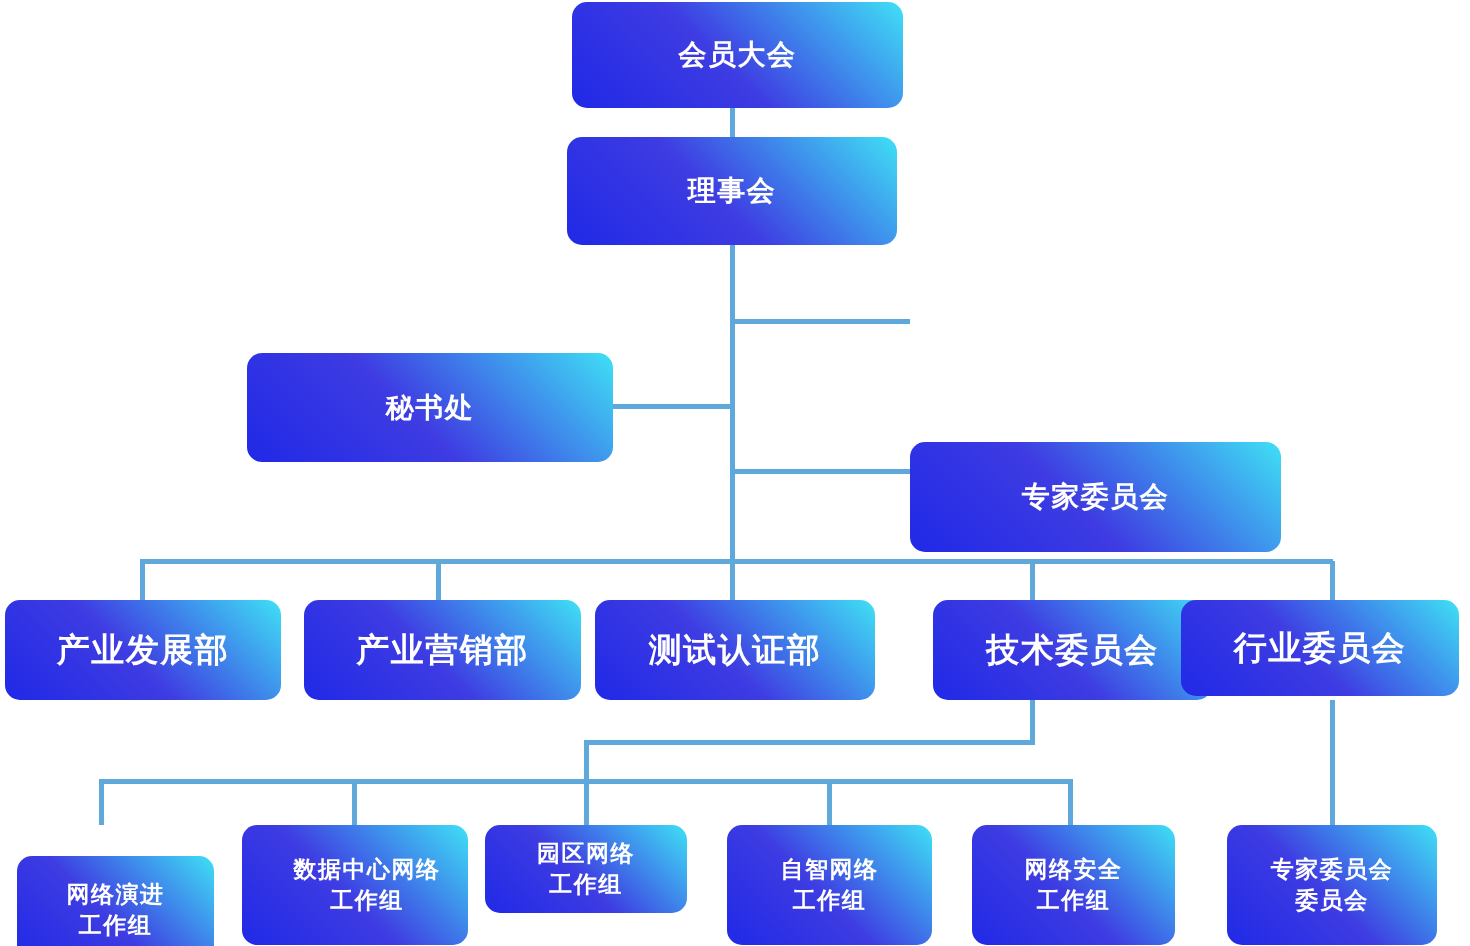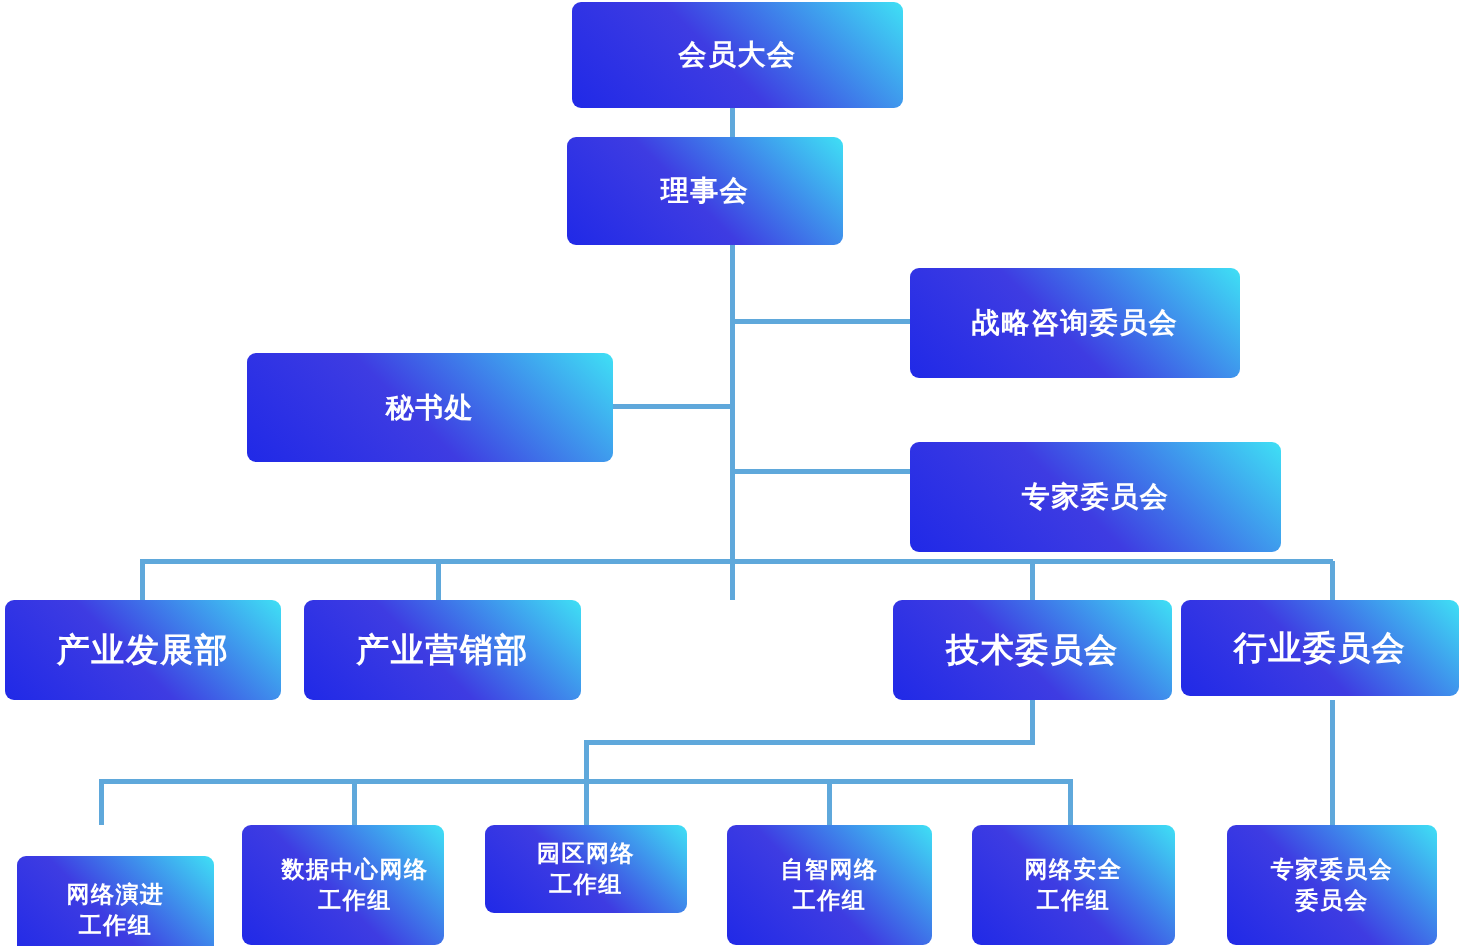--- a/index.html
+++ b/index.html
@@ -7,21 +7,21 @@
     position: relative;
     width: 1470px;
     height: 946px;
     background: var(--background, #ffffff);
     font-family: "Liberation Sans", "DejaVu Sans", sans-serif;
     overflow: hidden;
   }
   .node {
     position: absolute;
     box-sizing: border-box;
-    border-radius: 9px;
+    border-radius: 15px;
     background: linear-gradient(45deg,
       var(--node-gradient-start, #2129e7) 0%,
       var(--node-gradient-mid, #3e3ce2) 45%,
       var(--node-gradient-end, #3fe0f5) 100%);
     color: var(--node-text-color, #ffffff);
     display: flex;
     align-items: center;
     justify-content: center;
     text-align: center;
     font-weight: bold;
@@ -58,41 +58,41 @@
   <div class="line" style="left:584px; top:740px; width:5px; height:85px;"></div>
   <div class="line" style="left:99px; top:779px; width:974px; height:5px;"></div>
   <div class="line" style="left:99px; top:781px; width:5px; height:44px;"></div>
   <div class="line" style="left:352px; top:781px; width:5px; height:44px;"></div>
   <div class="line" style="left:827px; top:781px; width:5px; height:44px;"></div>
   <div class="line" style="left:1068px; top:781px; width:5px; height:44px;"></div>
   <div class="line" style="left:1330px; top:700px; width:5px; height:125px;"></div>
 
   <div class="node fs-xl" style="left:572px; top:2px; width:331px; height:106px;">会员大会</div>
 
-  <div class="node fs-xl" style="left:567px; top:137px; width:276px; height:108px;">理事会</div>
+  <div class="node fs-xl" style="left:567px; top:137px; width:330px; height:108px;">理事会</div>
 
-  <div class="node fs-xl" style="left:910px; top:268px; width:330px; height:110px;">战略咨询委员会</div>
 
   <div class="node fs-xl" style="left:247px; top:353px; width:366px; height:109px;">秘书处</div>
 
   <div class="node fs-xl" style="left:910px; top:442px; width:371px; height:110px;">专家委员会</div>
 
   <div class="node fs-md" style="left:5px; top:600px; width:276px; height:100px;">产业发展部</div>
 
   <div class="node fs-md" style="left:304px; top:600px; width:277px; height:100px;">产业营销部</div>
 
+  <div class="node fs-md" style="left:595px; top:600px; width:280px; height:100px;">测试认证部</div>
 
-  <div class="node fs-md" style="left:893px; top:600px; width:279px; height:100px;">技术委员会</div>
+  <div class="node fs-md" style="left:933px; top:600px; width:279px; height:100px;">技术委员会</div>
 
   <div class="node fs-md" style="left:1181px; top:600px; width:278px; height:96px;">行业委员会</div>
 
   <div class="node fs-sm" style="left:17px; top:825px; width:197px; height:108px;margin-top:31px;">网络演进
 工作组</div>
 
-  <div class="node fs-sm" style="left:242px; top:825px; width:202px; height:120px;padding-left:24px;">数据中心网络
+  <div class="node fs-sm" style="left:242px; top:825px; width:226px; height:120px;padding-left:24px;">数据中心网络
 工作组</div>
 
   <div class="node fs-sm" style="left:485px; top:825px; width:202px; height:88px;">园区网络
 工作组</div>
 
   <div class="node fs-sm" style="left:727px; top:825px; width:205px; height:120px;">自智网络
 工作组</div>
 
   <div class="node fs-sm" style="left:972px; top:825px; width:203px; height:120px;">网络安全
 工作组</div>

